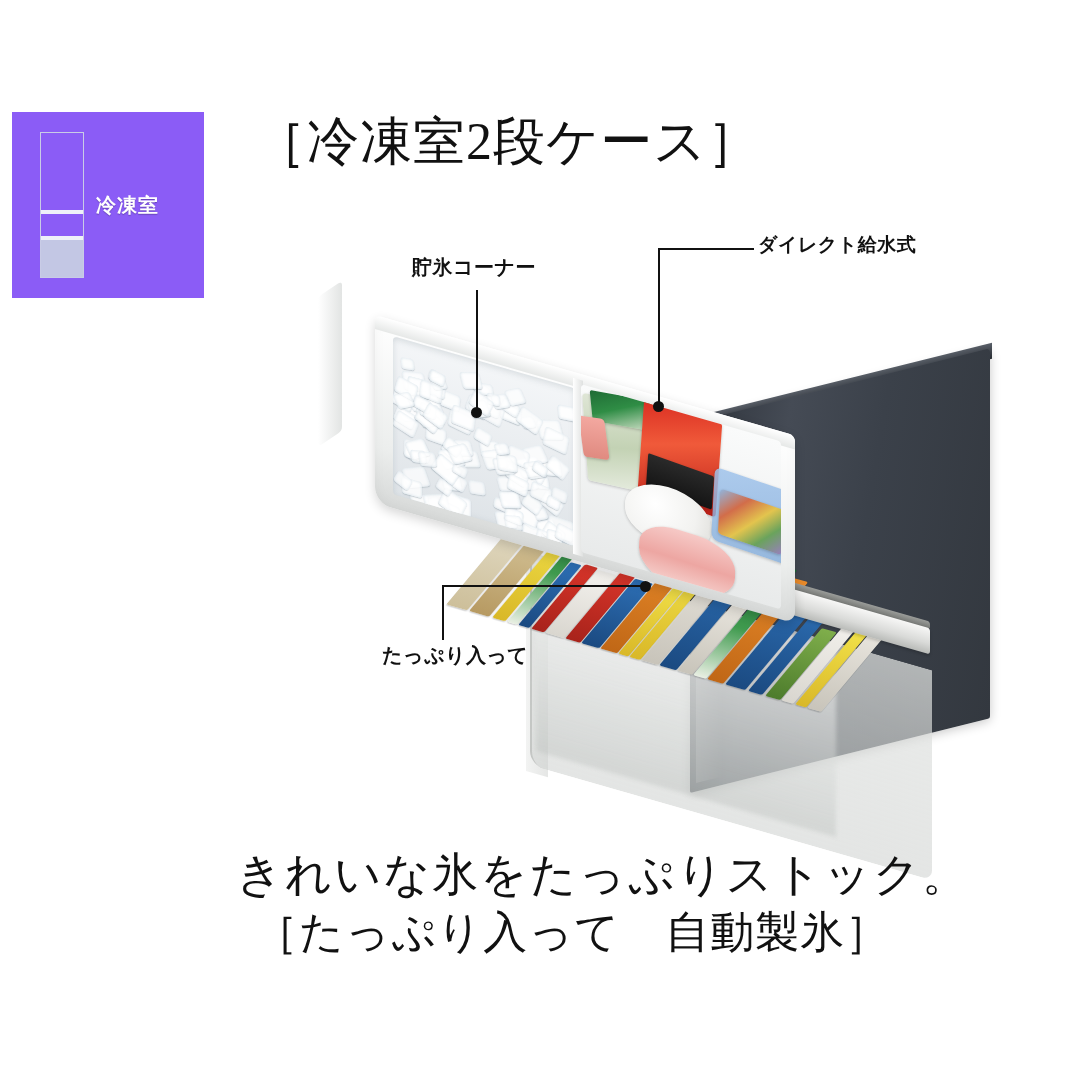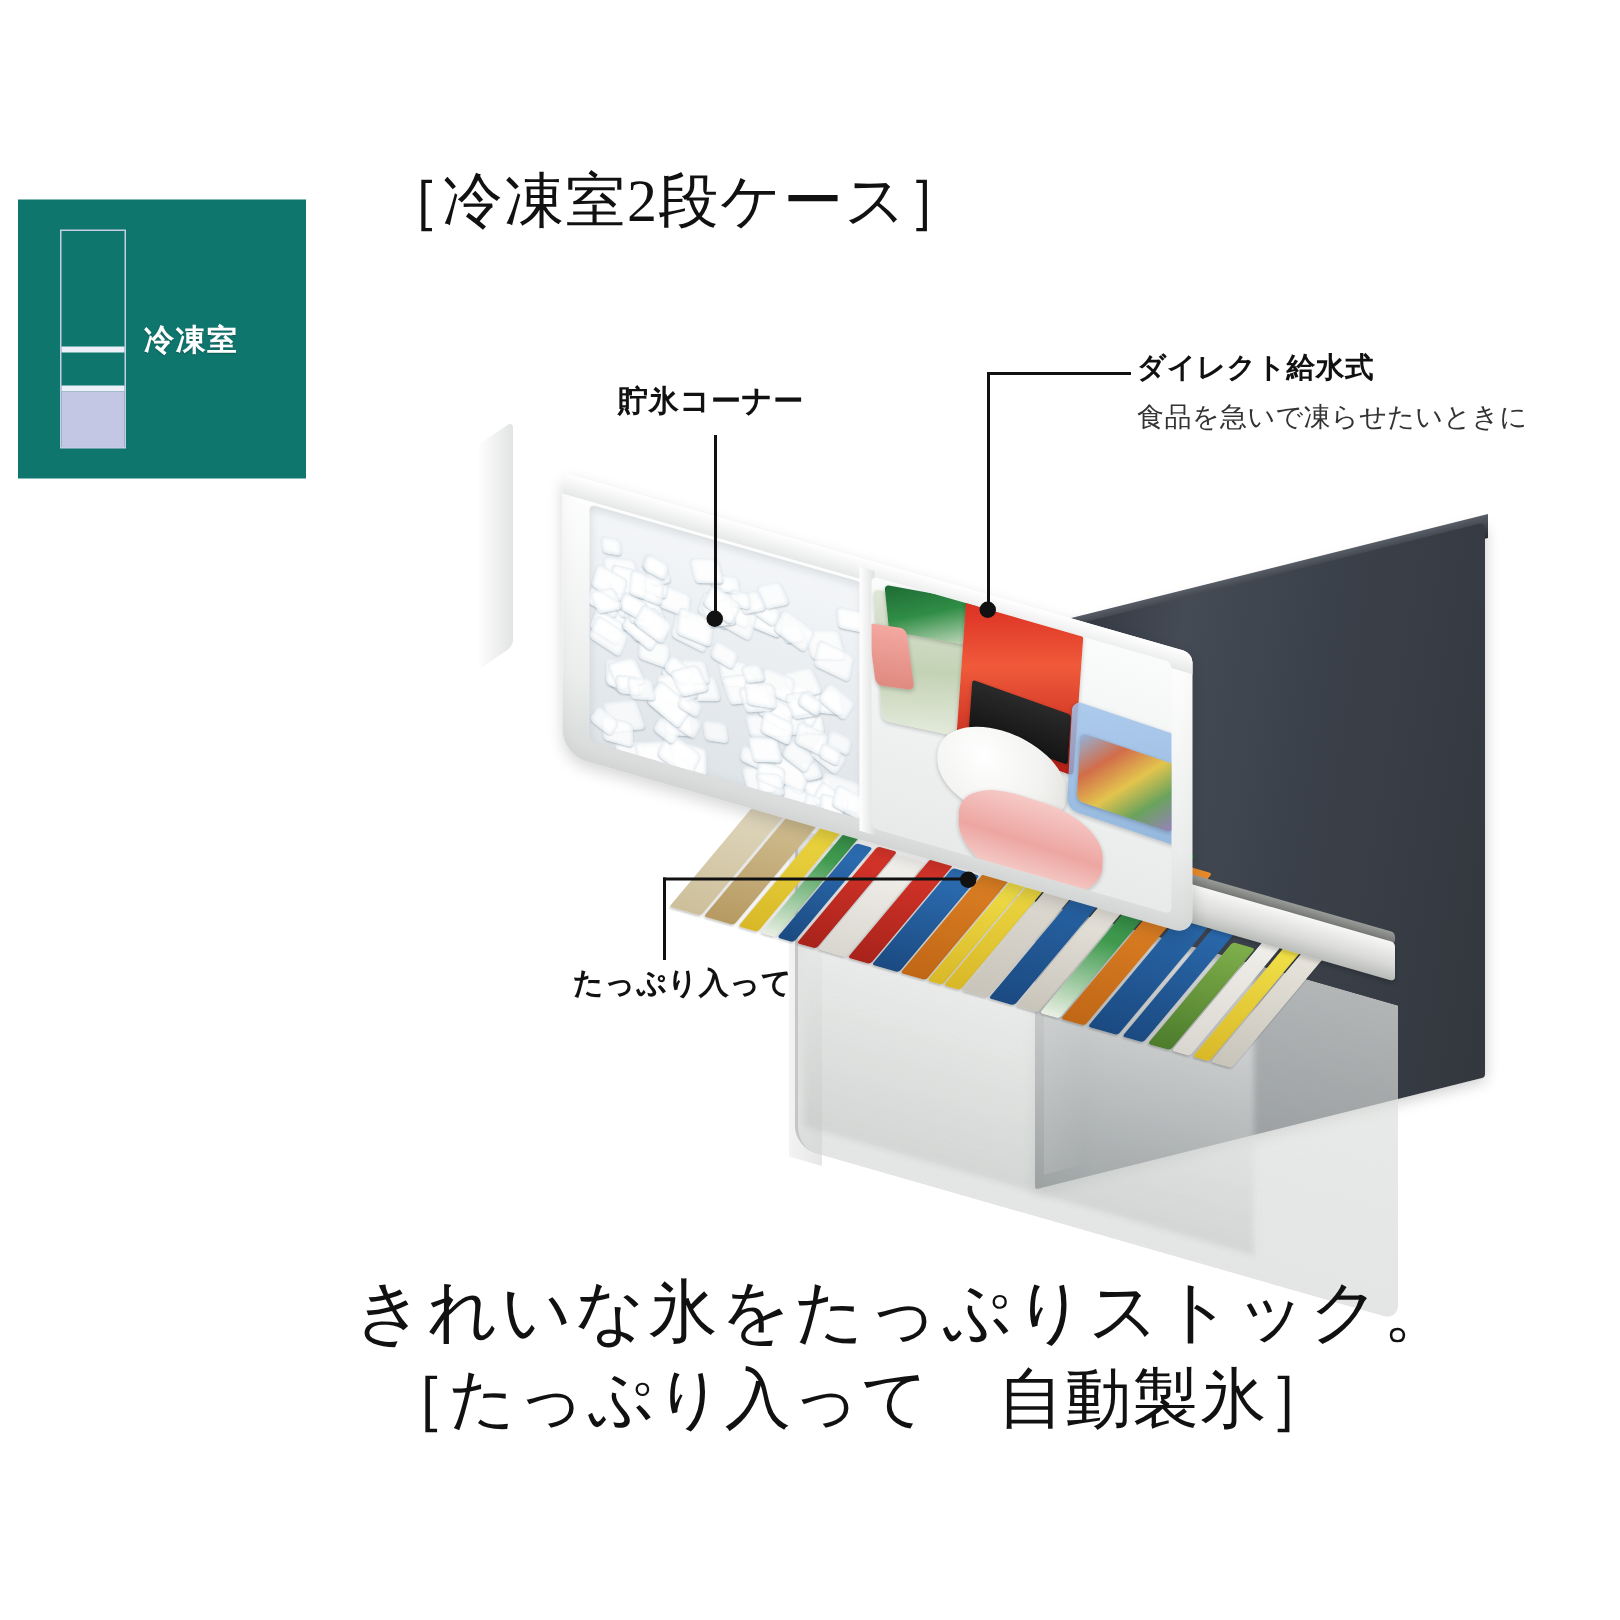--- a/index.html
+++ b/index.html
@@ -8,22 +8,21 @@
     width:1080px;height:1080px;overflow:hidden;position:relative;
     font-family:"Liberation Sans","DejaVu Sans",sans-serif;
     color:#1a1a1a;
     -webkit-font-smoothing:antialiased;
   }
   .page{position:absolute;inset:0;background:#ffffff;}
 
   
   .badge{
     position:absolute;left:12px;top:112px;width:192px;height:186px;
-    background:#0f766e;
-    margin-top:21px;
+    background:#8b5cf6;
   }
   .badge-fridge{
     position:absolute;left:28px;top:20px;width:44px;height:146px;
     border:1.5px solid #c9cce6;box-sizing:border-box;
     display:flex;flex-direction:column;
   }
   .fr-seg{flex:0 0 auto;box-sizing:border-box;}
   .fr-seg.s1{height:56%;border-bottom:4px solid #eef0f9;}
   .fr-seg.s2{height:18%;border-bottom:4px solid #eef0f9;}
   .fr-seg.s3{height:26%;background:#c3c7e4;}
@@ -34,21 +33,21 @@
     text-shadow:0 1px 1px rgba(0,0,0,.25);
   }
 
   
   .headline{
     position:absolute;left:228px;top:108px;width:840px;
     font-family:"Liberation Serif","DejaVu Serif",serif;
     color:#111;
   }
   .headline .l1{font-size:46px;line-height:1.25;letter-spacing:2px;white-space:nowrap;}
-  .headline .l2{font-size:40px;line-height:1.3;letter-spacing:1px;margin-left:26px;white-space:nowrap;}
+  .headline .l2{font-size:52px;line-height:1.3;letter-spacing:1px;margin-left:26px;white-space:nowrap;}
 
   
   .stage{position:absolute;left:330px;top:255px;width:720px;height:560px;}
 
   
   .door{
     position:absolute;left:360px;top:168px;width:300px;height:370px;
     background:linear-gradient(100deg,#2e333b 0%,#454b55 28%,#3b414a 55%,#33383f 100%);
     transform:skewY(-14deg);transform-origin:left top;
     border-radius:2px 4px 2px 2px;
@@ -373,21 +372,20 @@
   <div class="lead" style="left:658px;top:248px;width:2px;height:158px;"></div>
   <div class="lead-dot" style="left:653px;top:401px;"></div>
 
   <div class="lead" style="left:442px;top:585px;width:2px;height:55px;"></div>
   <div class="lead" style="left:442px;top:585px;width:203px;height:2px;"></div>
   <div class="lead-dot" style="left:640px;top:581px;"></div>
 
   <div class="callout-txt" id="c-ice">貯氷コーナー</div>
 
   <div class="callout-txt" id="c-quick">ダイレクト給水式</div>
-  <div class="callout-txt" id="c-quick-sub">食品を急いで凍らせたいときに</div>
 
   <div class="callout-txt" id="c-lower">たっぷり入って</div>
 
   <div class="caption">
     <div class="l1">きれいな氷をたっぷりストック。</div>
     <div class="l2">［たっぷり入って　自動製氷］</div>
   </div>
 
 </div>
 

